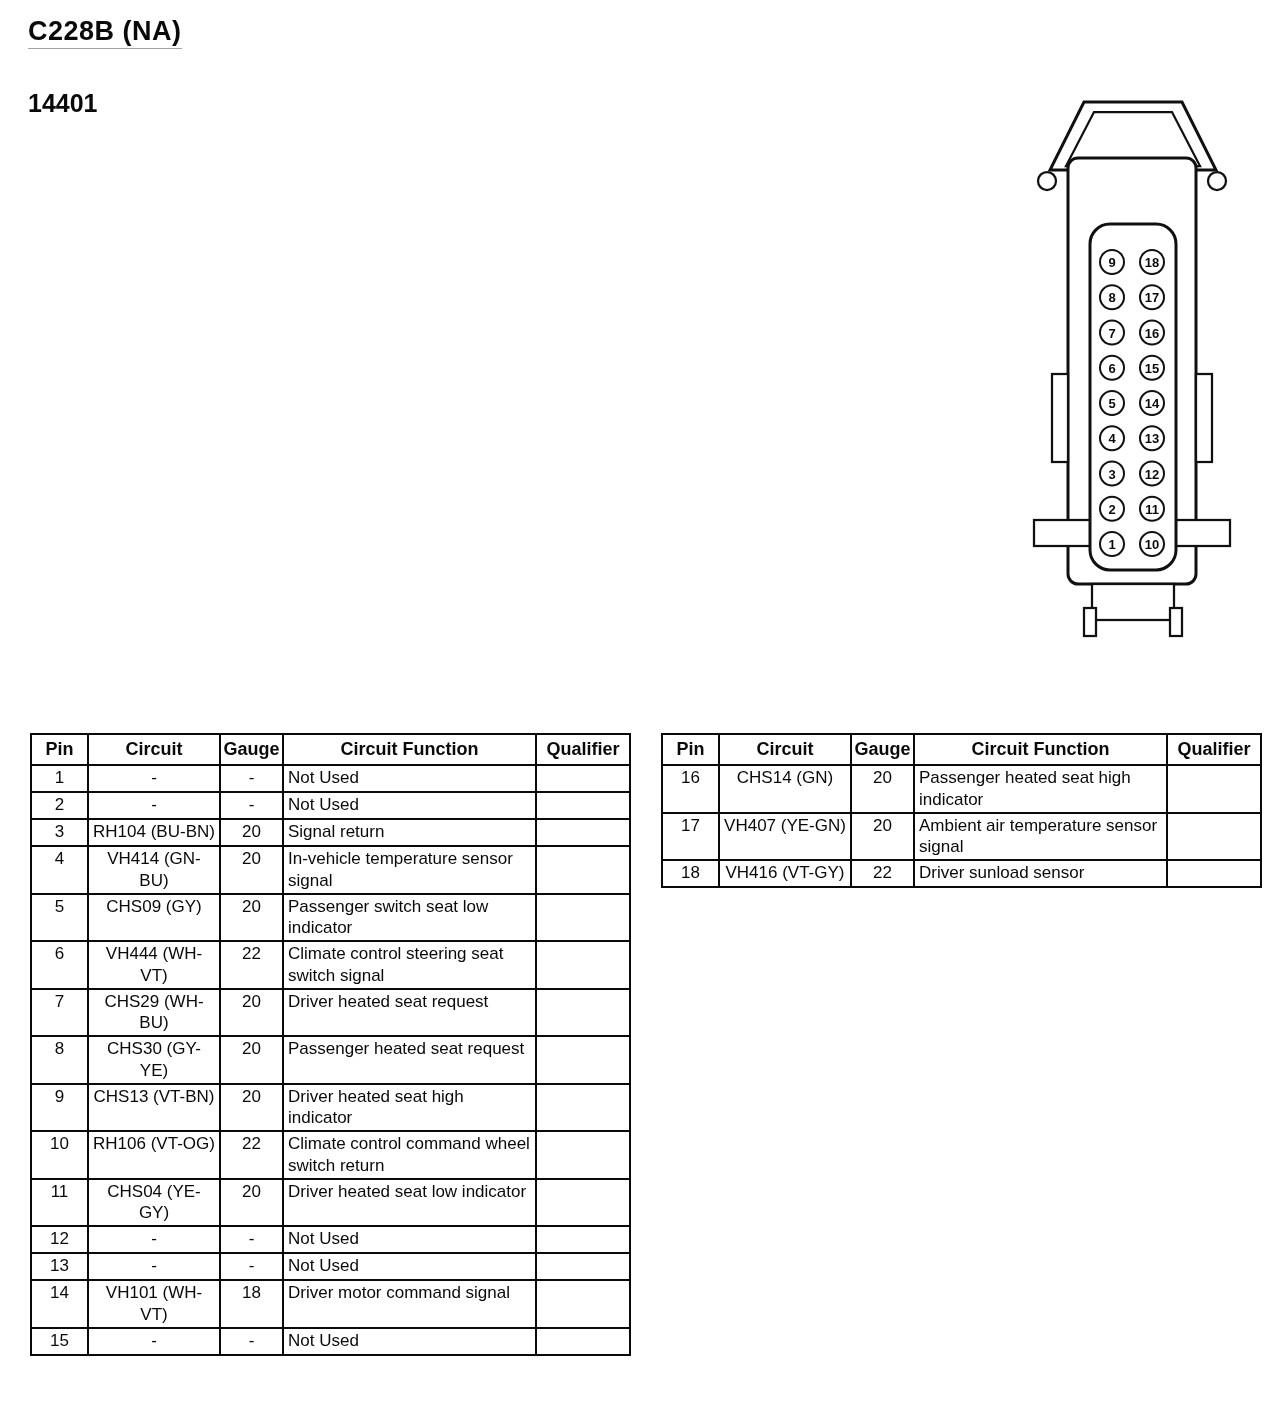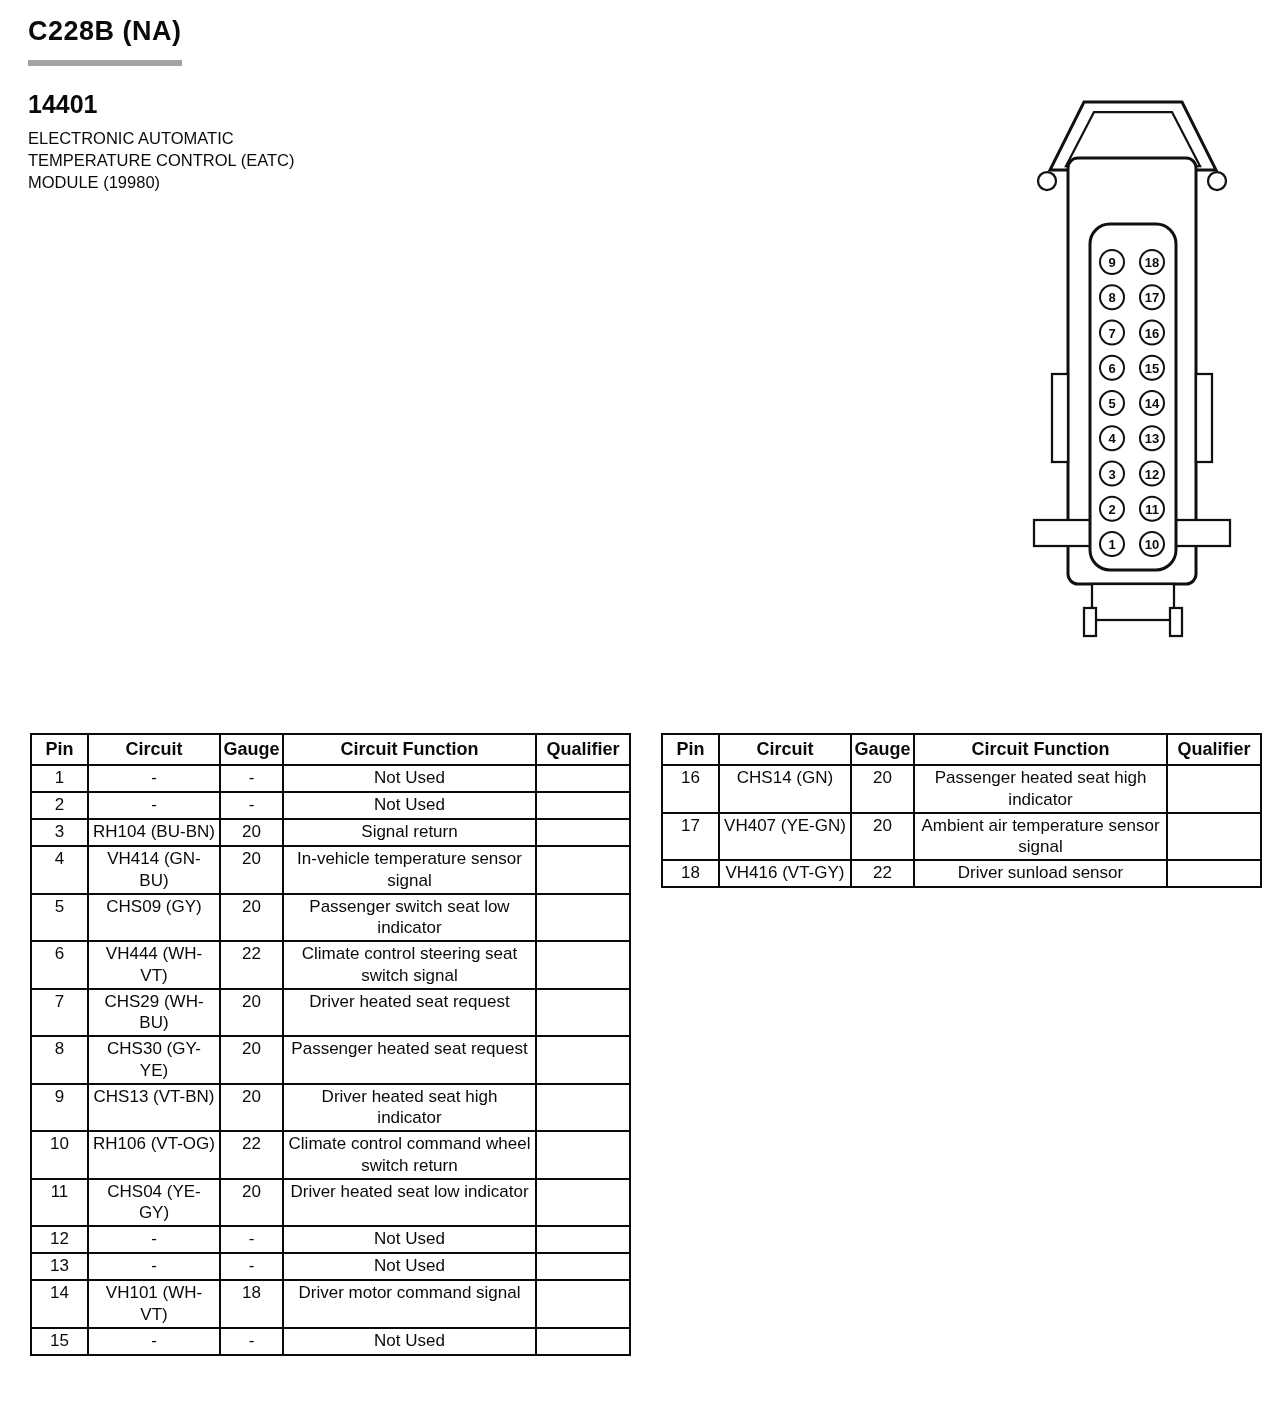--- a/index.html
+++ b/index.html
@@ -8,22 +8,22 @@
     width:1270px; height:1408px;
     font-family:"Liberation Sans", sans-serif;
     color:#0a0a0a;
     position:relative;
   }
   .page { position:relative; width:1270px; height:1408px; background:#fff; overflow:hidden; }
 
   
   .header { position:absolute; left:28px; top:16px; }
   .connector-id { font-size:27px; font-weight:bold; letter-spacing:0.5px; }
-  .connector-id .u { display:inline-block; border-bottom:6px solid #a3a3a3; padding-bottom:13px; }
-  .part-number { font-size:25px; font-weight:bold; margin-top:24px; }
+  .connector-id .u { display:inline-block; border-bottom:1px solid #a3a3a3; padding-bottom:1px; }
+  .part-number { font-size:25px; font-weight:bold; margin-top:40px; }
   .desc { margin-top:9px; font-size:16.5px; line-height:1.32; }
 
   
   .connector-svg { position:absolute; left:1032px; top:96px; }
   .connector-svg .shape { fill:#ffffff; stroke:#101010; stroke-width:3; }
   .connector-svg .thin  { stroke-width:2.25; }
   .connector-svg #pin-circles circle { fill:#ffffff; stroke:#101010; stroke-width:2; }
   .connector-svg #pin-circles text {
     font-family:"Liberation Sans", sans-serif;
     font-size:13px; font-weight:bold; fill:#0a0a0a;
@@ -39,36 +39,31 @@
     vertical-align:top;
     font-size:17px;
     line-height:1.28;
     overflow:hidden;
   }
   table.pinout th { font-size:18px; font-weight:bold; text-align:center; padding:3px 2px; }
   table.pinout td { height:27px; }
   td.col0 { text-align:center; }
   td.col1 { text-align:center; }
   td.col2 { text-align:center; }
-  td.col3 { text-align:center; }
+  td.col3 { text-align:left; }
   td.col4 { text-align:left; }
 </style>
 </head>
 <body>
 
 <div class="page">
 
   <div class="header">
     <h1 class="connector-id"><span class="u">C228B (NA)</span></h1>
     <h2 class="part-number">14401</h2>
-    <div class="desc">
-      <div>ELECTRONIC AUTOMATIC</div>
-      <div>TEMPERATURE CONTROL (EATC)</div>
-      <div>MODULE (19980)</div>
-    </div>
   </div>
 
   <svg class="connector-svg" width="200" height="548" viewBox="0 0 200 548">
     <polygon class="shape" points="52,6 150,6 184,74 18,74"></polygon>
     <polygon class="shape thin" points="62,16 140,16 168,70 34,70"></polygon>
     <circle class="shape thin" cx="15" cy="85" r="9"></circle>
     <circle class="shape thin" cx="185" cy="85" r="9"></circle>
     <rect class="shape" x="36" y="62" width="128" height="426" rx="10"></rect>
     <rect class="shape thin" x="20" y="278" width="16" height="88"></rect>
     <rect class="shape thin" x="164" y="278" width="16" height="88"></rect>

